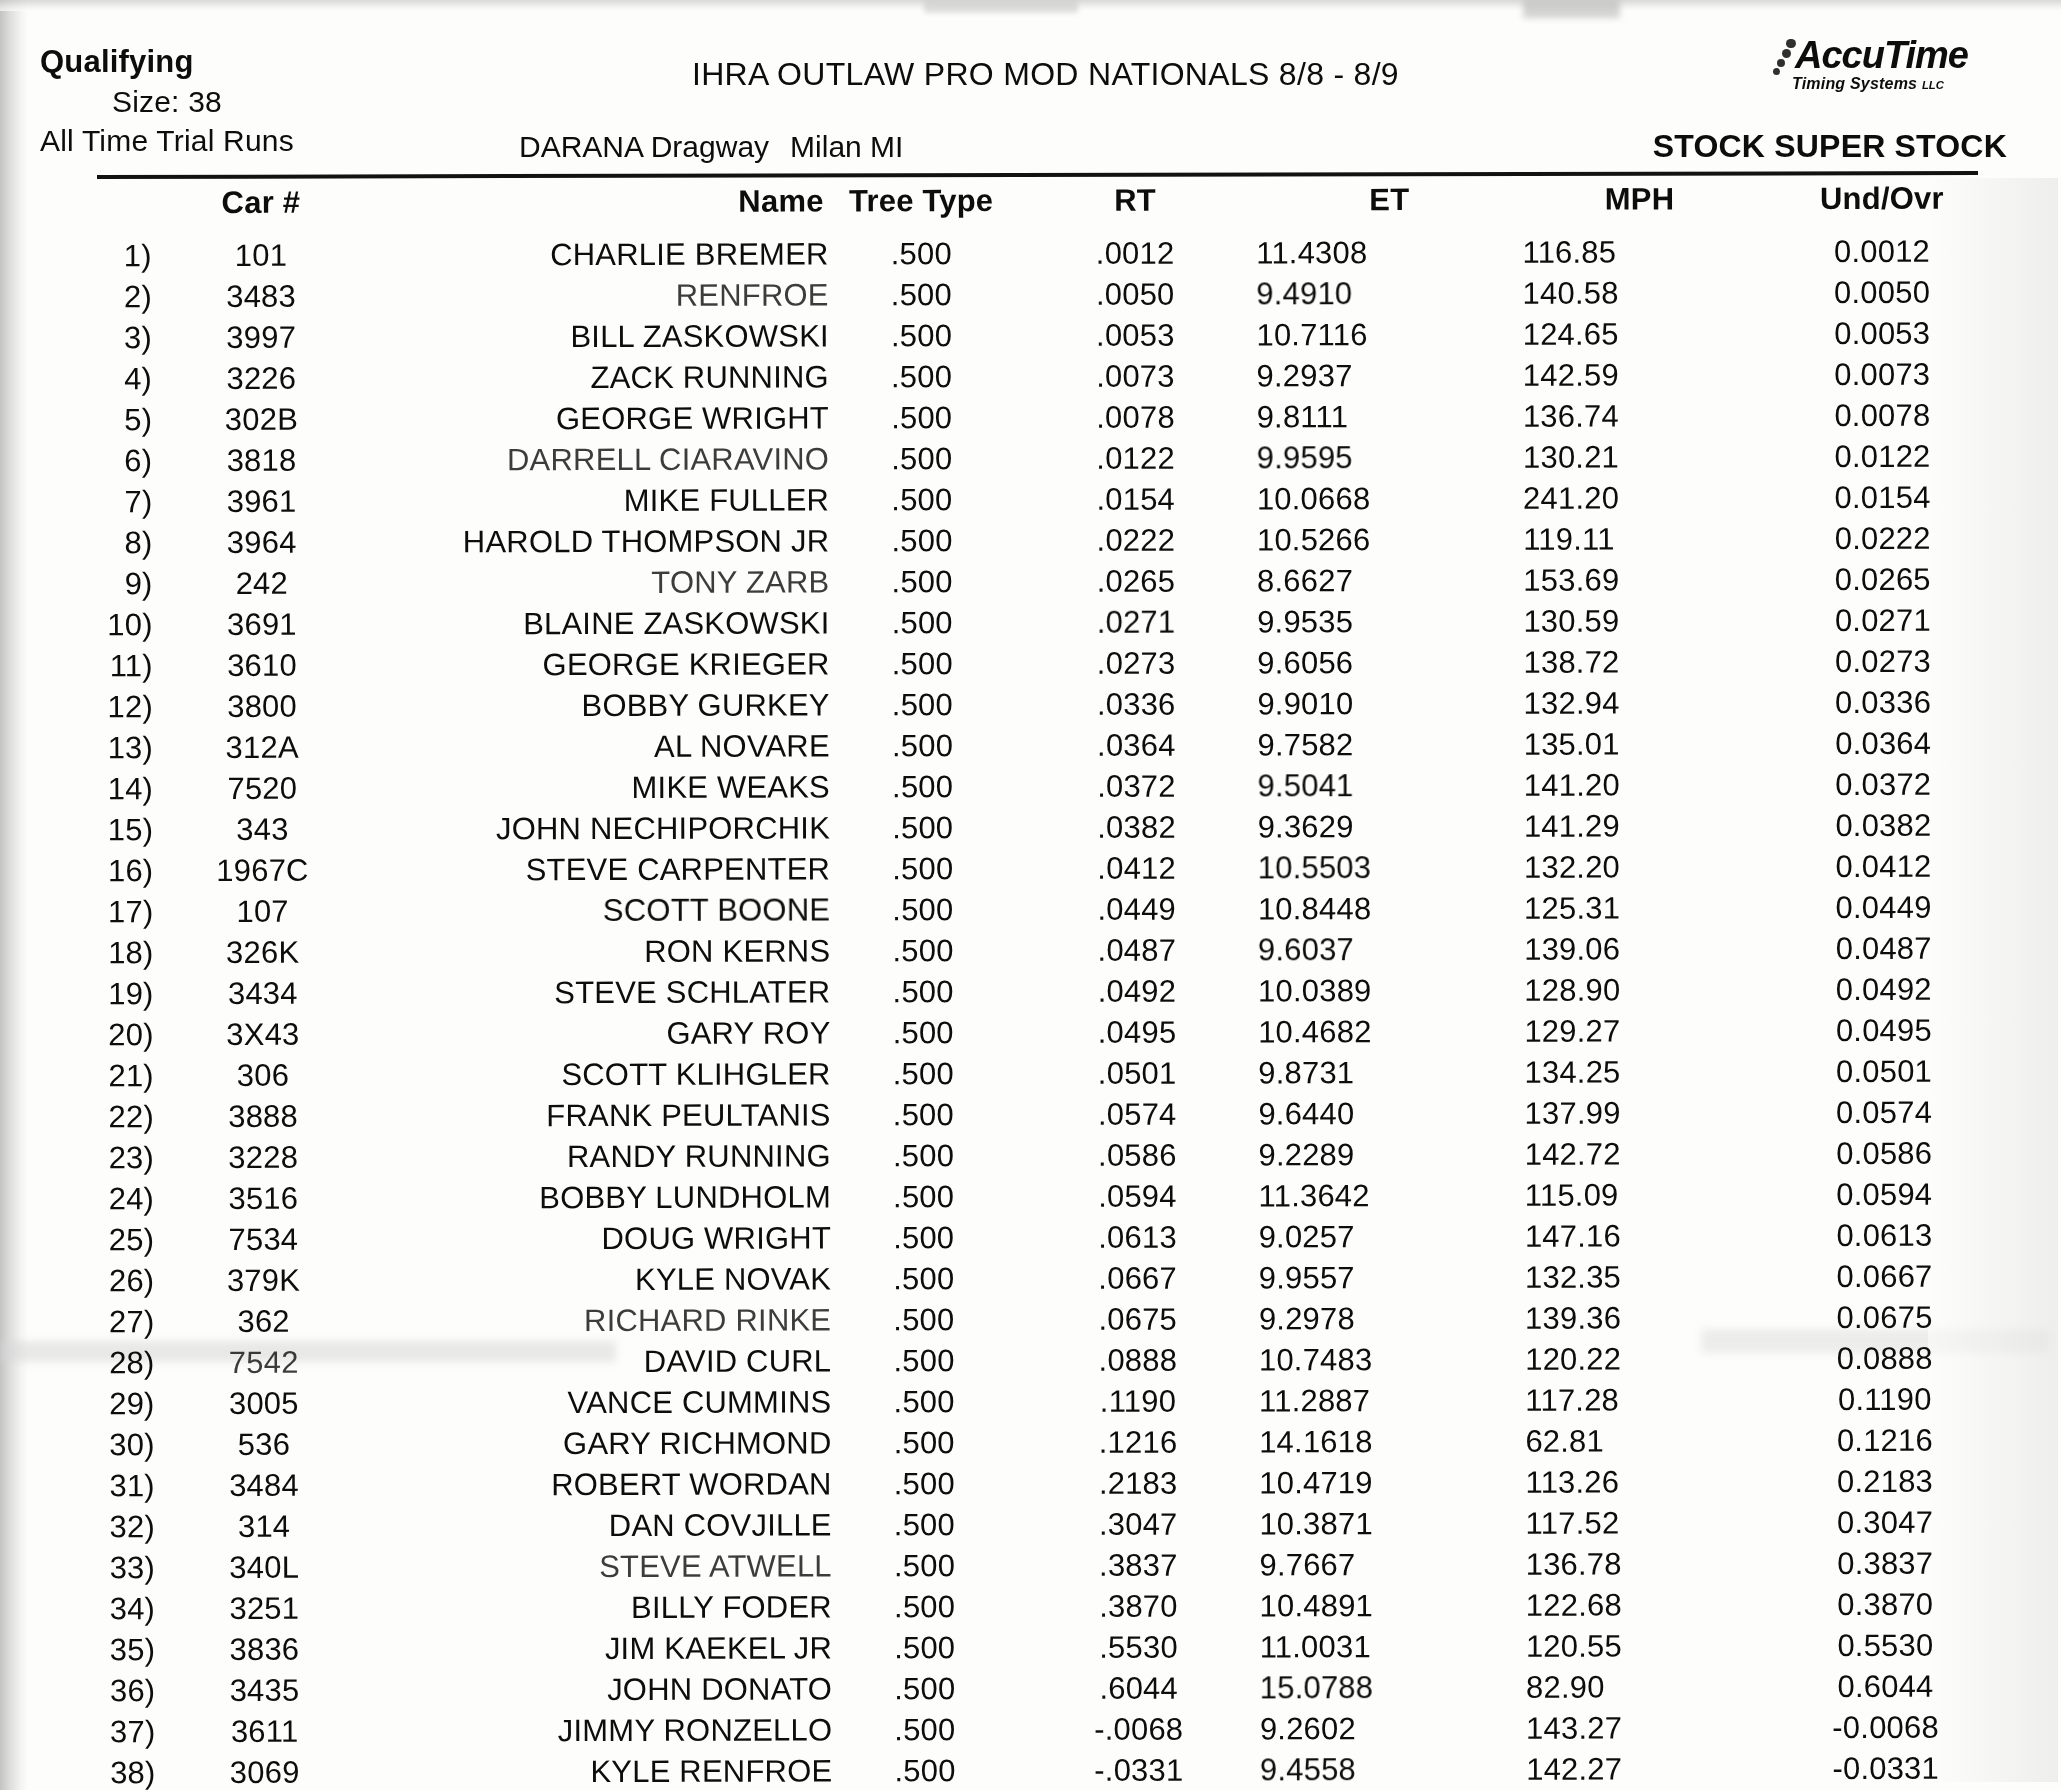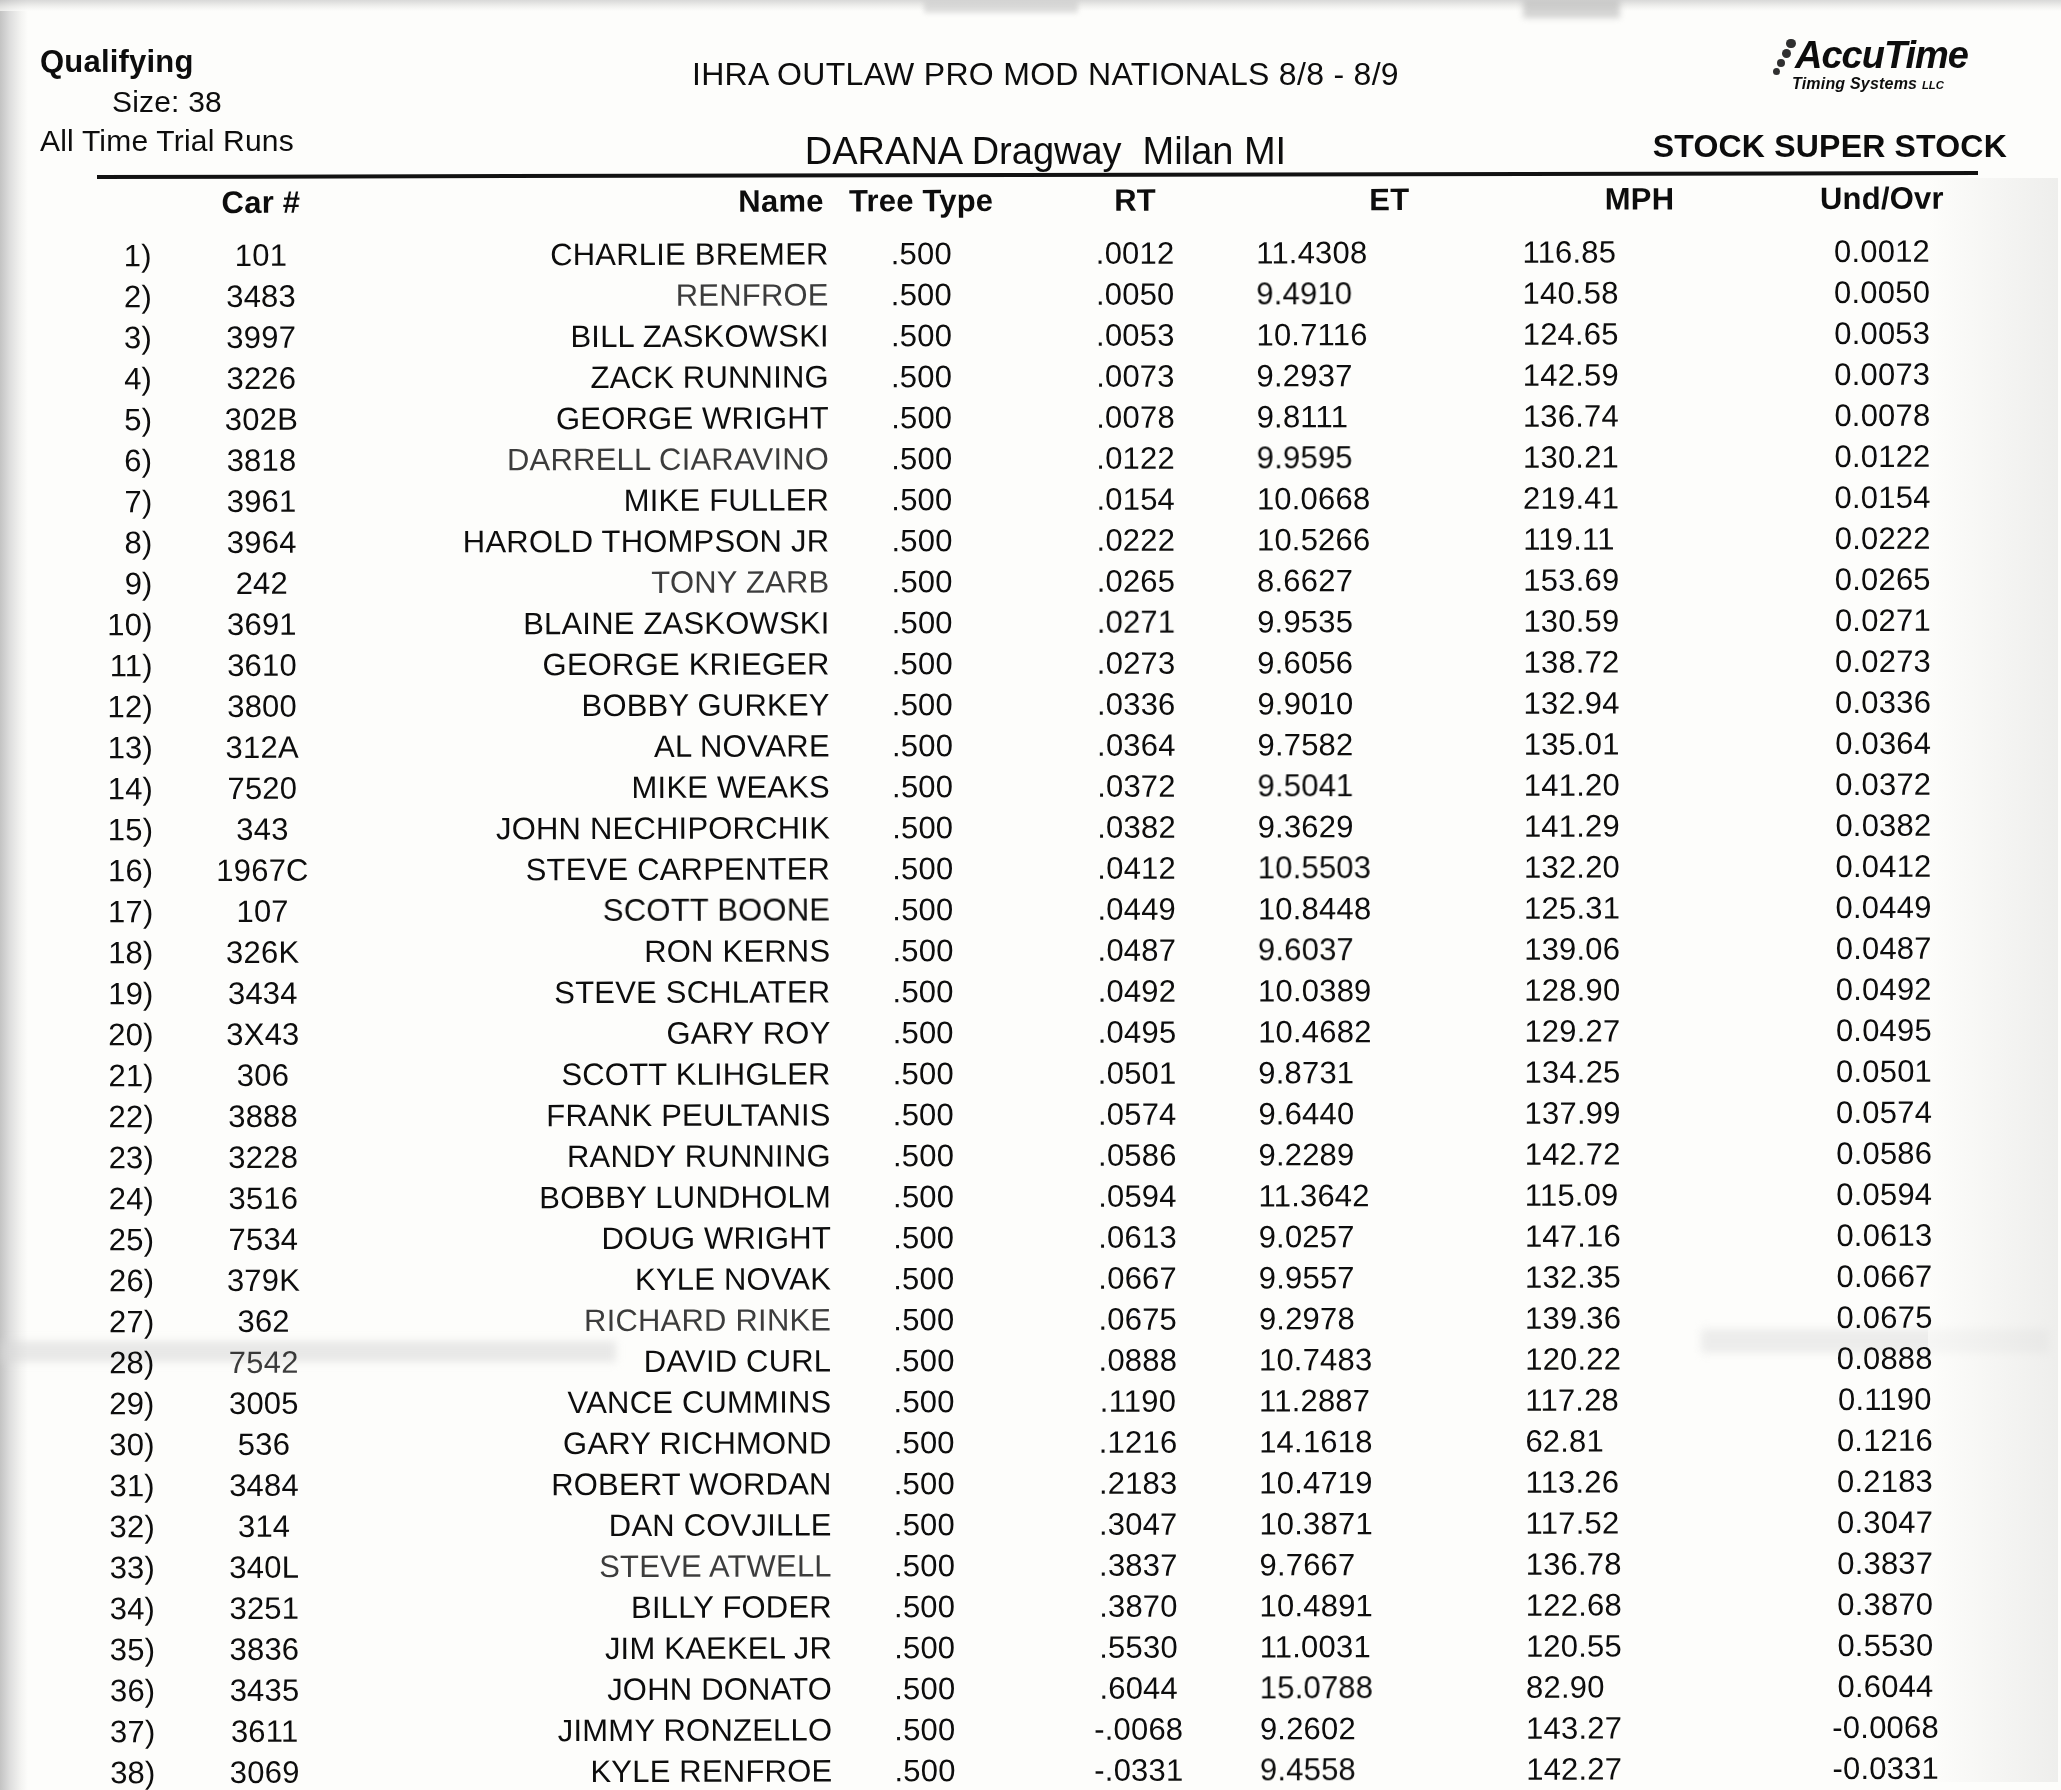--- a/index.html
+++ b/index.html
@@ -99,22 +99,22 @@
     width: 1053px;
     text-align: center;
     font-size: 32px;
     font-weight: normal;
     letter-spacing: 0.3px;
   }
   .hdr-sub {
     position: absolute;
     left: 519px; top: 130px;
     width: 1053px;
-    text-align: center;
-    font-size: 38px;
+    text-align: left;
+    font-size: 30px;
     font-weight: normal;
   }
   .hdr-sub .venue-city { margin-left: 21px; }
 
   
   .logo {
     position: absolute;
     right: 71px; top: 36px;
     text-align: left;
     width: 219px;
@@ -336,21 +336,21 @@
           <td class="c-mph">130.21</td>
           <td class="c-uo">0.0122</td>
         </tr>
         <tr>
           <td class="c-idx">7)</td>
           <td class="c-car">3961</td>
           <td class="c-name">MIKE FULLER</td>
           <td class="c-tree">.500</td>
           <td class="c-rt">.0154</td>
           <td class="c-et">10.0668</td>
-          <td class="c-mph">219.41</td>
+          <td class="c-mph">241.20</td>
           <td class="c-uo">0.0154</td>
         </tr>
         <tr>
           <td class="c-idx">8)</td>
           <td class="c-car">3964</td>
           <td class="c-name">HAROLD THOMPSON JR</td>
           <td class="c-tree">.500</td>
           <td class="c-rt">.0222</td>
           <td class="c-et">10.5266</td>
           <td class="c-mph">119.11</td>

